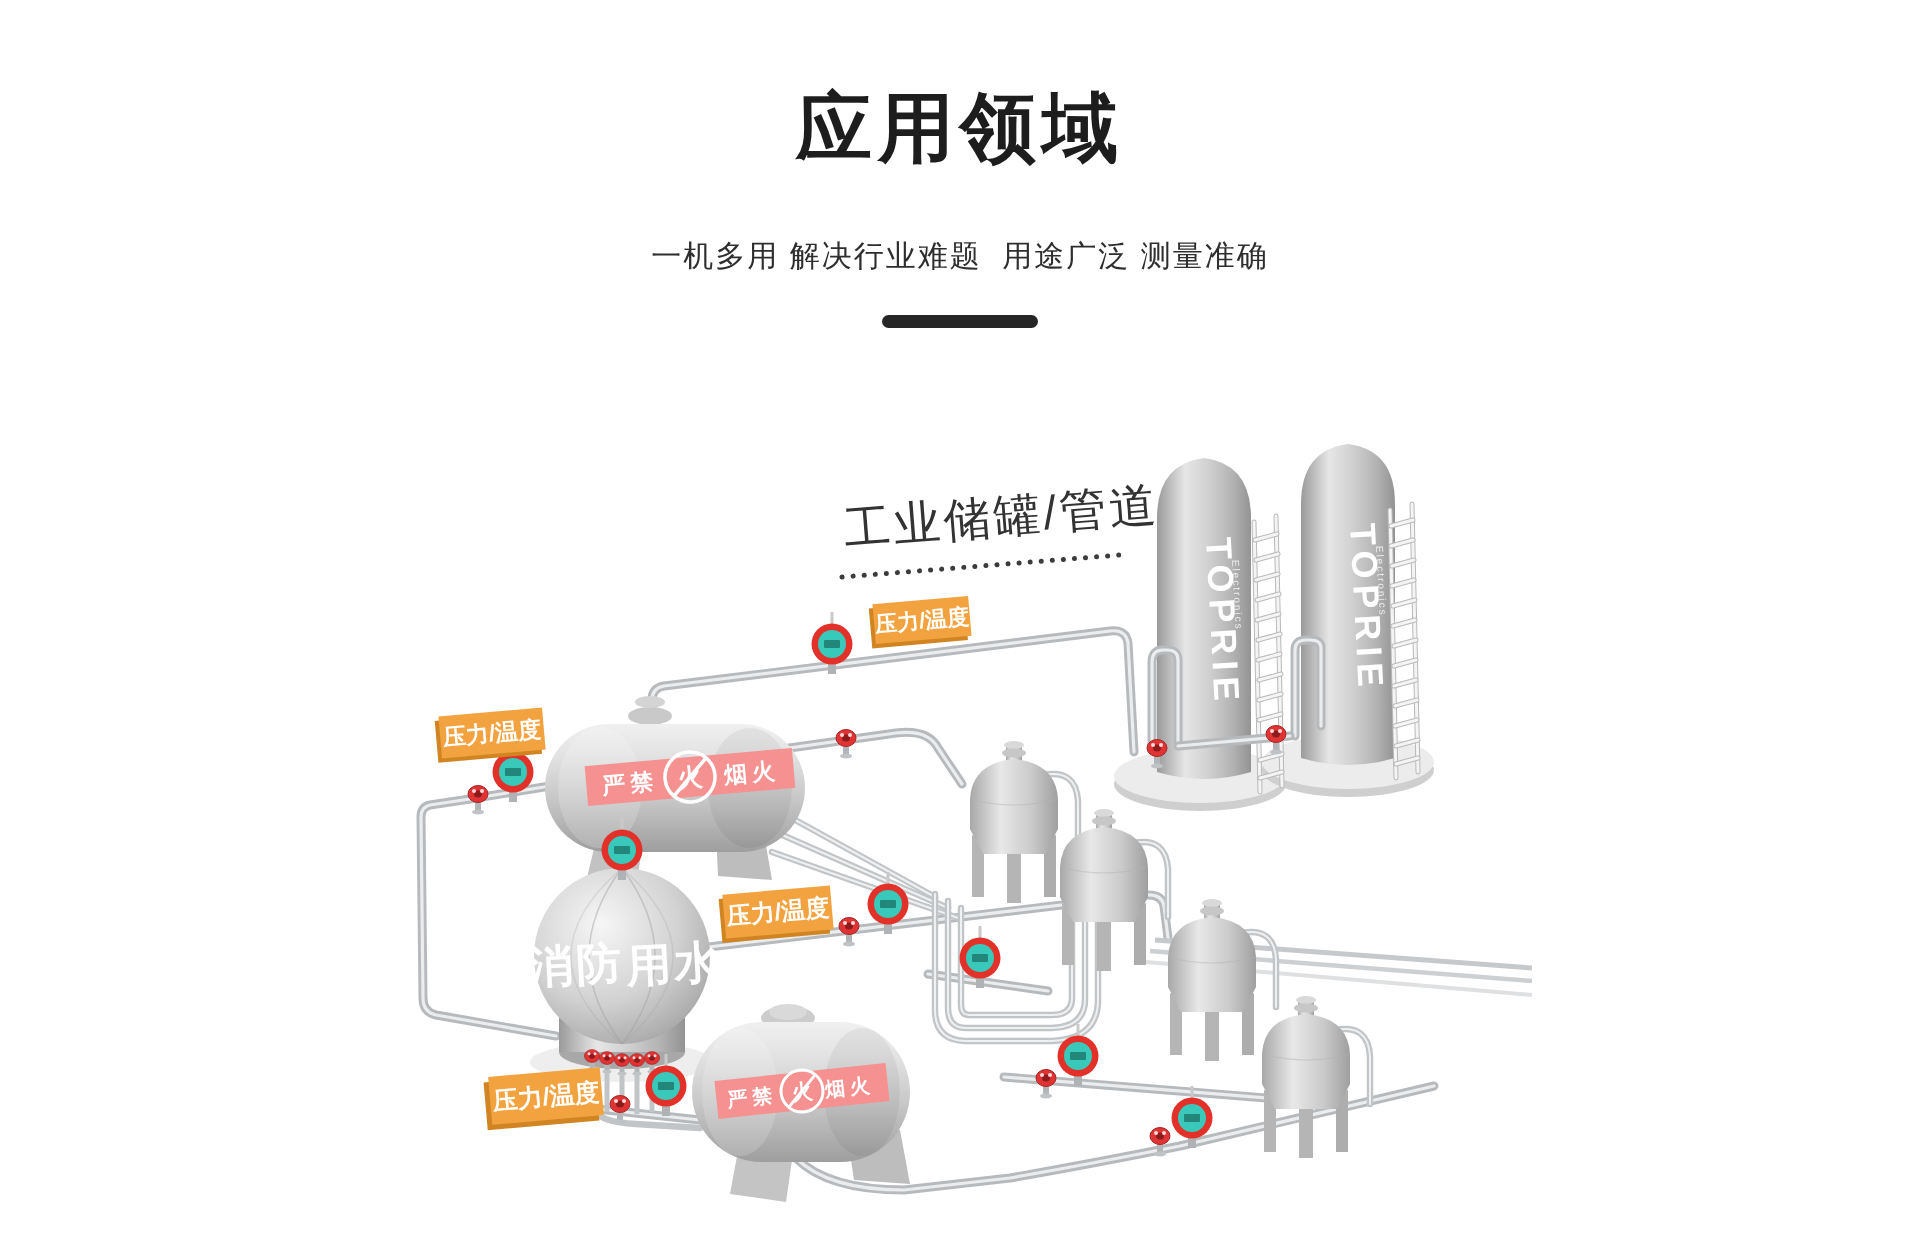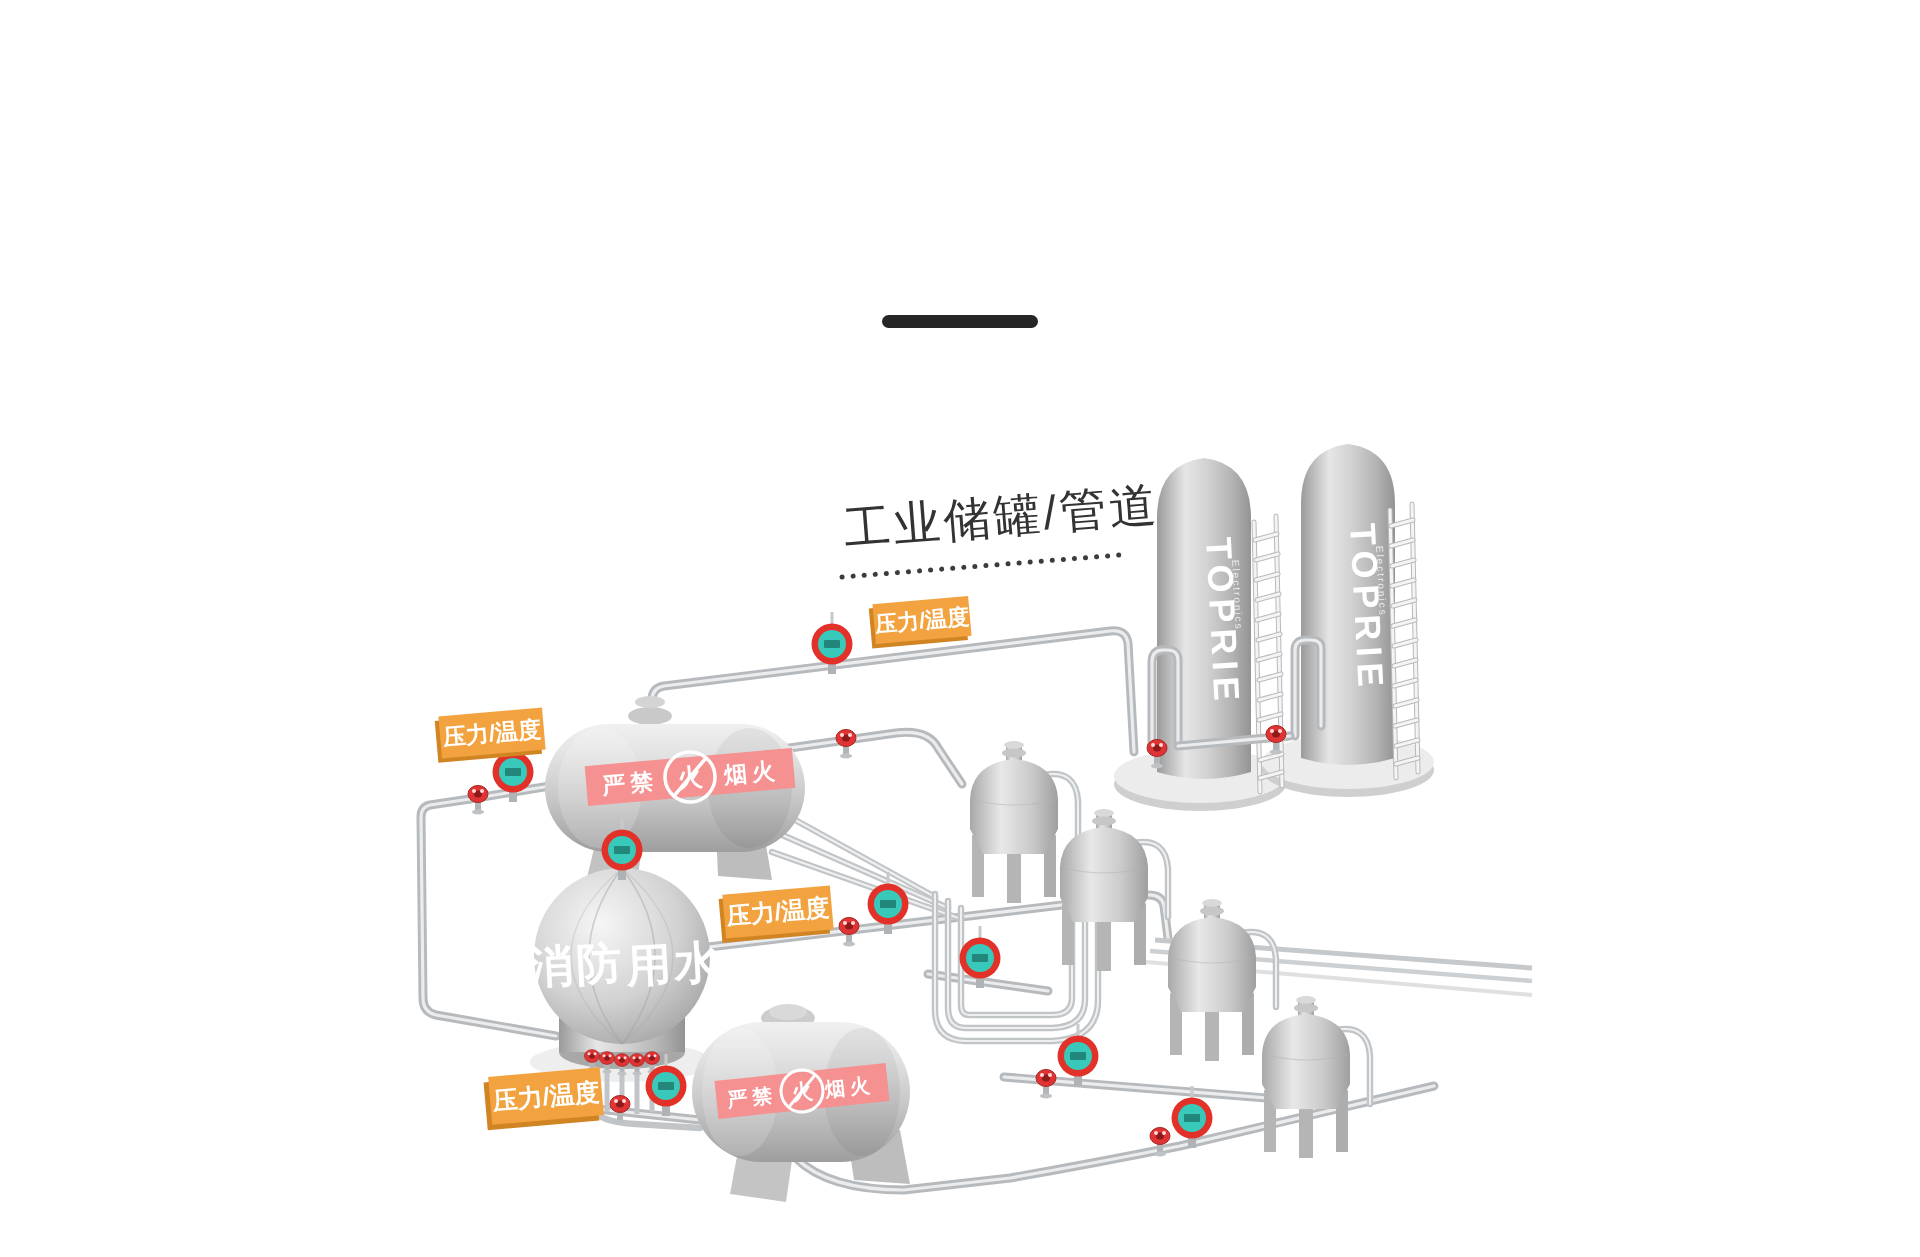--- a/index.html
+++ b/index.html
@@ -20,20 +20,22 @@
   .ladder-f{stroke:#f4f4f4;stroke-width:3;fill:none;stroke-linecap:round;}
   .banner-text{fill:#ffffff;font-weight:700;letter-spacing:5px;}
   .label-text{fill:#ffffff;font-weight:700;}
   .sphere-text{fill:#ffffff;font-weight:700;letter-spacing:3px;}
 </style>
 </head>
 <body>
 
 <div class="page">
 
+  <div class="page-title">应用领域</div>
+  <div class="page-subtitle">一机多用 解决行业难题  用途广泛 测量准确</div>
   <div class="divider"></div>
 
   <svg width="1920" height="1257" viewBox="0 0 1920 1257">
     <defs>
       <linearGradient id="gradH" x1="0" y1="0" x2="0" y2="1">
         <stop offset="0" stop-color="#f0f0f0"></stop>
           <stop offset="0.25" stop-color="#e2e2e2"></stop>
         <stop offset="0.6" stop-color="#c6c6c6"></stop>
           <stop offset="1" stop-color="#9e9e9e"></stop>
       </linearGradient>

